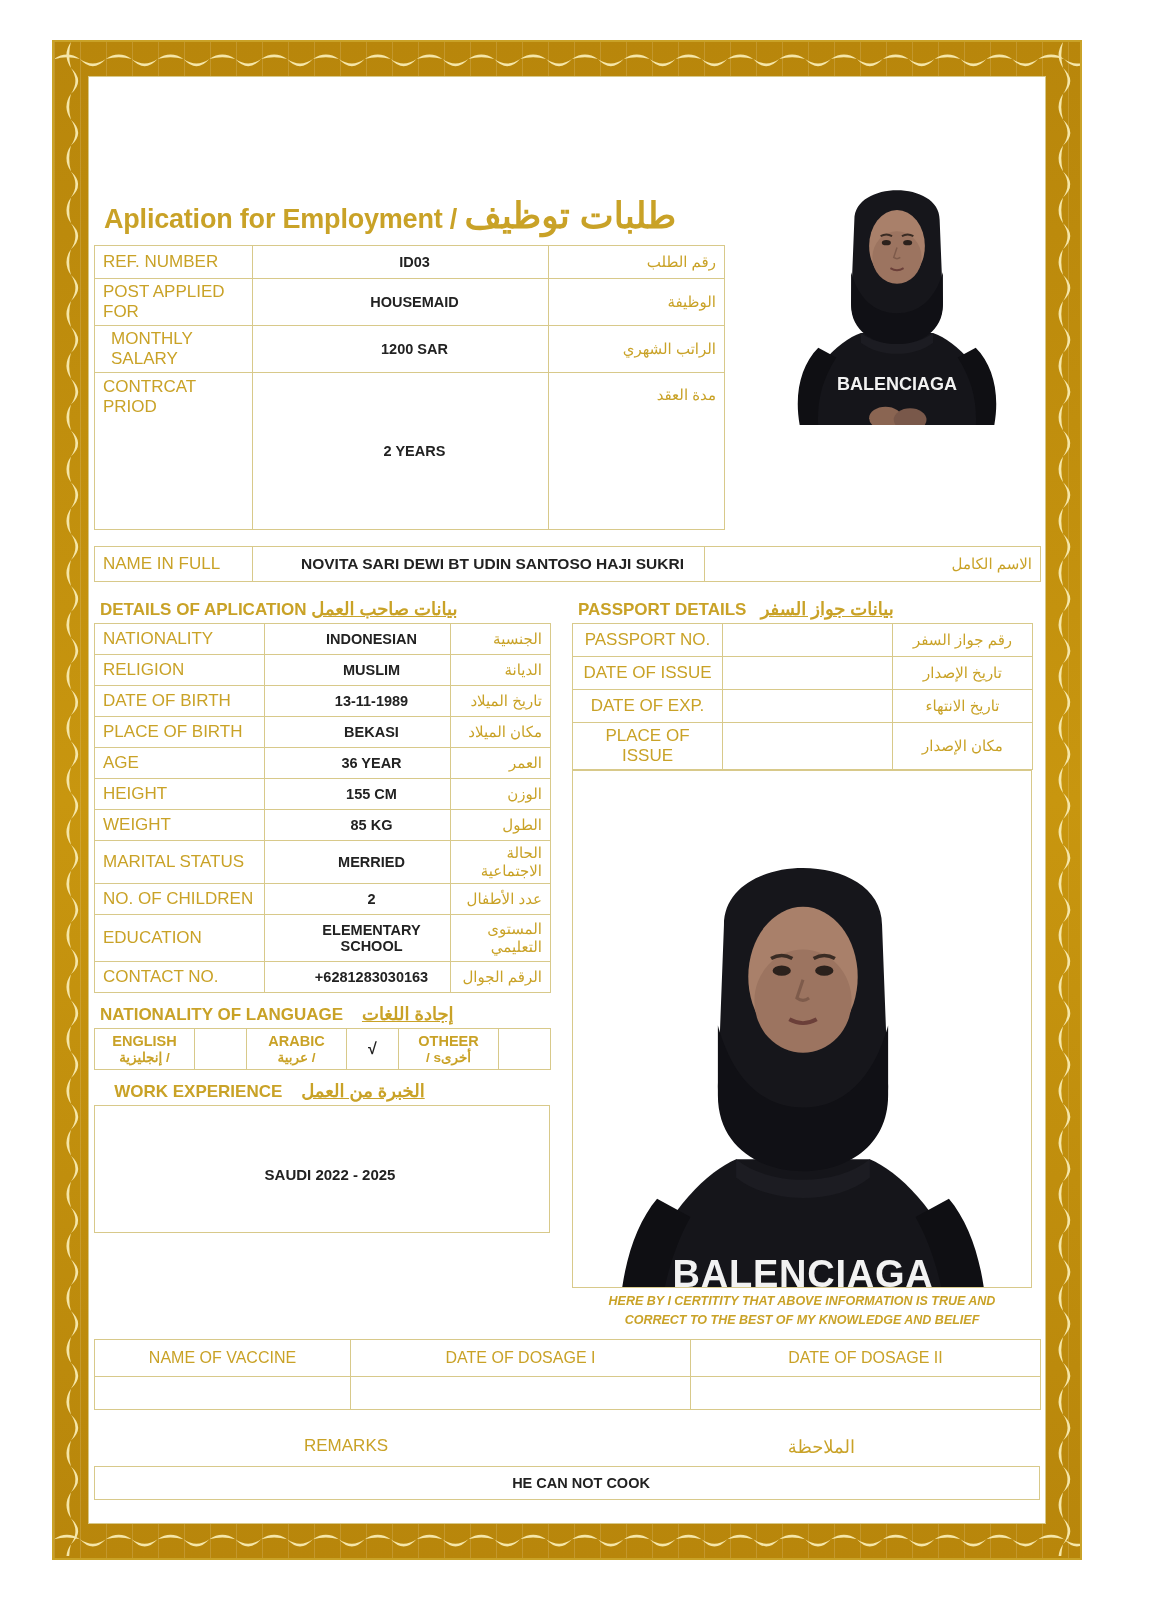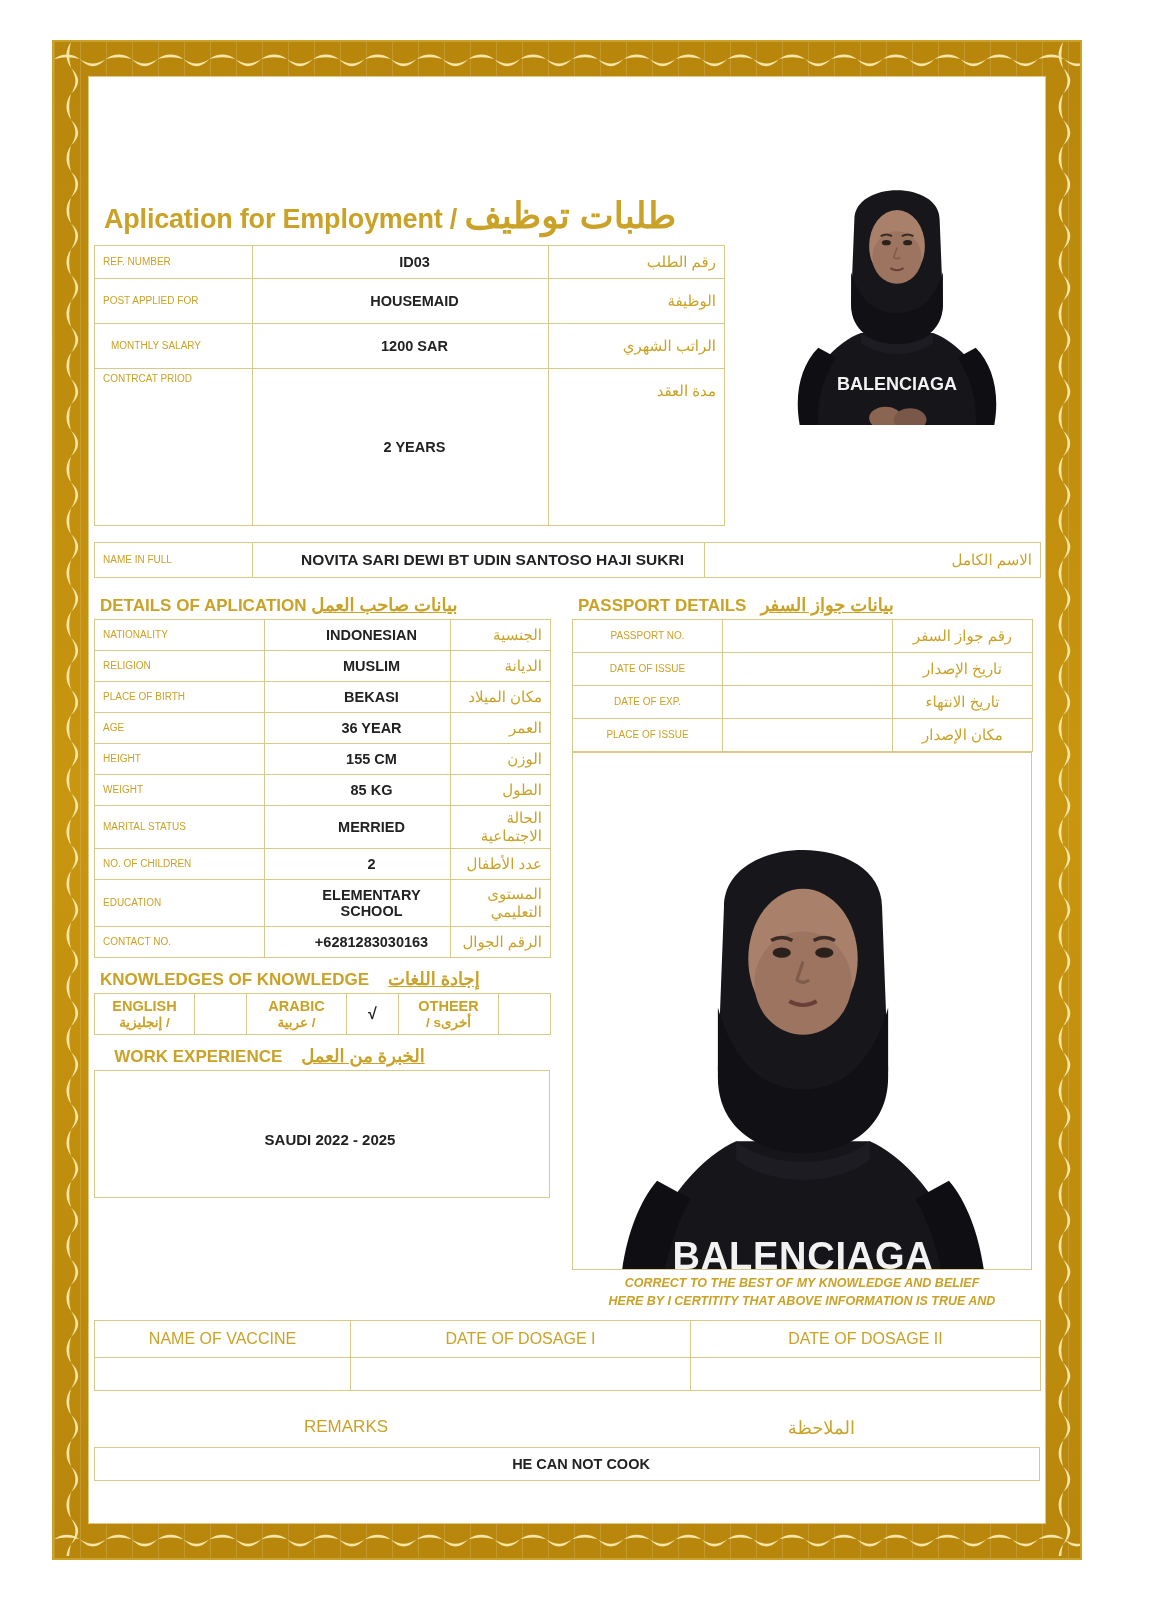--- a/index.html
+++ b/index.html
@@ -80,21 +80,21 @@
   td, th {
     border: 1px solid #d8c98a;
     padding: 3px 8px;
     vertical-align: middle;
     font-size: 14.5px;
   }
   .lbl {
     color: #c9a227;
     font-weight: normal;
     text-align: left;
-    font-size: 10px;
+    font-size: 17px;
     line-height: 1.18;
   }
   .val {
     color: #222;
     text-align: center;
     font-weight: bold;
     font-size: 14.5px;
     padding-left: 36px;
   }
   .ar {
@@ -711,20 +711,25 @@
                 <td class="lbl">NATIONALITY</td>
                 <td class="val">INDONESIAN</td>
                 <td class="ar">الجنسية</td>
               </tr>
               <tr>
                 <td class="lbl">RELIGION</td>
                 <td class="val">MUSLIM</td>
                 <td class="ar">الديانة</td>
               </tr>
               <tr>
+                <td class="lbl">DATE OF BIRTH</td>
+                <td class="val">13-11-1989</td>
+                <td class="ar">تاريخ الميلاد</td>
+              </tr>
+              <tr>
                 <td class="lbl">PLACE OF BIRTH</td>
                 <td class="val">BEKASI</td>
                 <td class="ar">مكان الميلاد</td>
               </tr>
               <tr>
                 <td class="lbl">AGE</td>
                 <td class="val">36 YEAR</td>
                 <td class="ar">العمر</td>
               </tr>
               <tr>
@@ -754,21 +759,21 @@
               </tr>
               <tr>
                 <td class="lbl">CONTACT NO.</td>
                 <td class="val">+6281283030163</td>
                 <td class="ar">الرقم الجوال</td>
               </tr>
             </tbody>
         </table>
 
         <div class="sec-head">
-          <span>KNOWLEDGES OF KNOWLEDGE</span>
+          <span>NATIONALITY OF LANGUAGE</span>
           &nbsp;&nbsp;
           <span class="ar-h">إجادة اللغات</span>
         </div>
 
         <table class="t-lang">
           <colgroup>
             <col style="width:100px">
               <col style="width:52px">
             <col style="width:100px">
               <col style="width:52px">
@@ -869,22 +874,22 @@
               <path d="M-56,-30 C-46,6 -26,24 0,24 C26,24 46,6 56,-30 L56,16 C56,50 28,66 0,66 C-28,66 -56,50 -56,16 Z" fill="#101015"></path>
 
               <path d="M-44,58 C-22,76 22,76 44,58 L44,70 C22,88 -22,88 -44,70 Z" fill="#1c1c22"></path>
 
               <text x="0" y="142" text-anchor="middle" fill="#f2f2f2" font-family="Liberation Sans, sans-serif" font-size="25" font-weight="bold" letter-spacing="0.5">BALENCIAGA</text>
             </g>
           </svg>
         </div>
 
         <div class="certify">
+          <div>HERE BY I CERTITITY THAT ABOVE INFORMATION IS TRUE AND</div>
           <div>CORRECT TO THE BEST OF MY KNOWLEDGE AND BELIEF</div>
-          <div>HERE BY I CERTITITY THAT ABOVE INFORMATION IS TRUE AND</div>
         </div>
       </div>
     </div>
 
     <table class="t-vaccine">
       <colgroup>
           <col style="width:256px">
           <col style="width:340px">
           <col style="width:350px">
         </colgroup>

